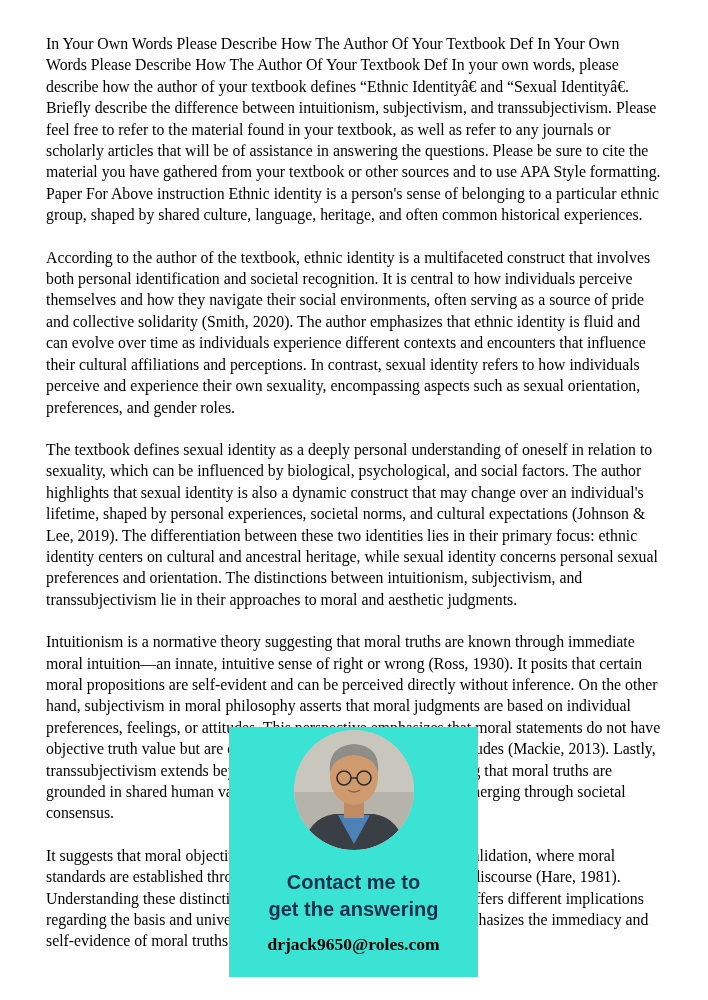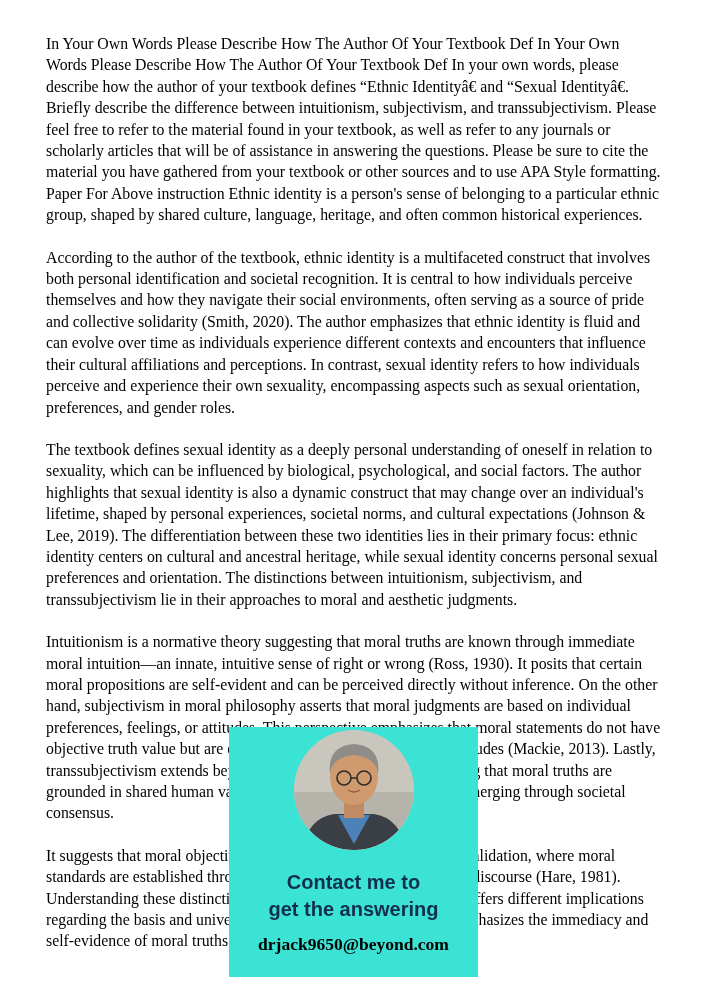--- a/index.html
+++ b/index.html
@@ -96,16 +96,16 @@
           <circle cx="70" cy="48" r="7" fill="none" stroke="#2b2b2b" stroke-width="1.6"></circle>
           <line x1="57" y1="48" x2="63" y2="48" stroke="#2b2b2b" stroke-width="1.6"></line>
           <path d="M54 60 Q60 64 66 60" fill="none" stroke="#8a5a3a" stroke-width="1.4"></path>
         </g>
       </svg>
     </div>
     <div class="contact-heading">
       <span>Contact me to</span><br>
       <span>get the answering</span>
     </div>
-    <div class="email">drjack9650@beyond.com</div>
+    <div class="email">drjack9650@roles.com</div>
   </div>
 
 </div>
 
 </body></html>

